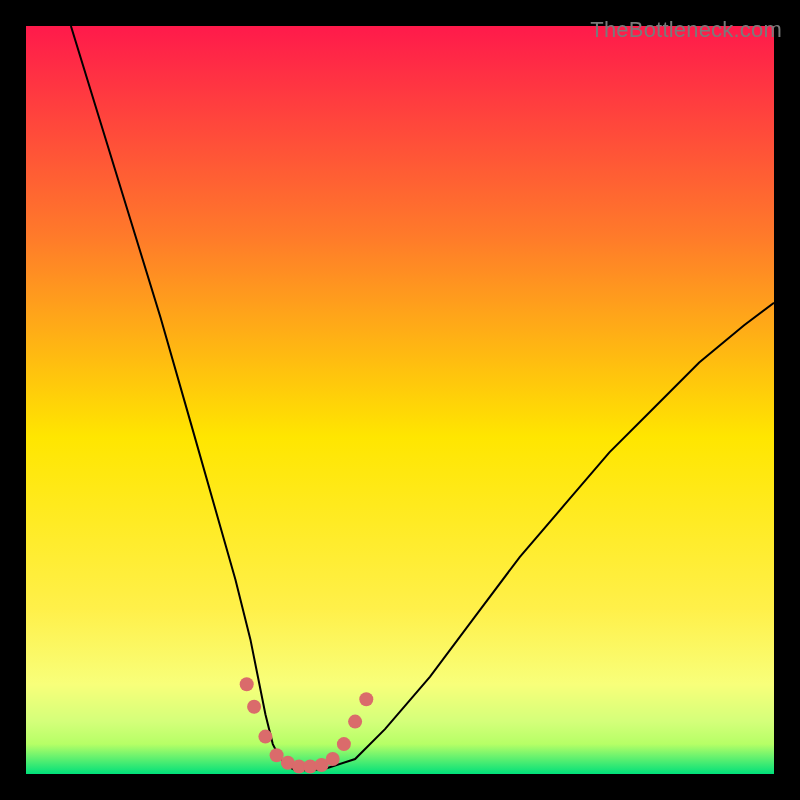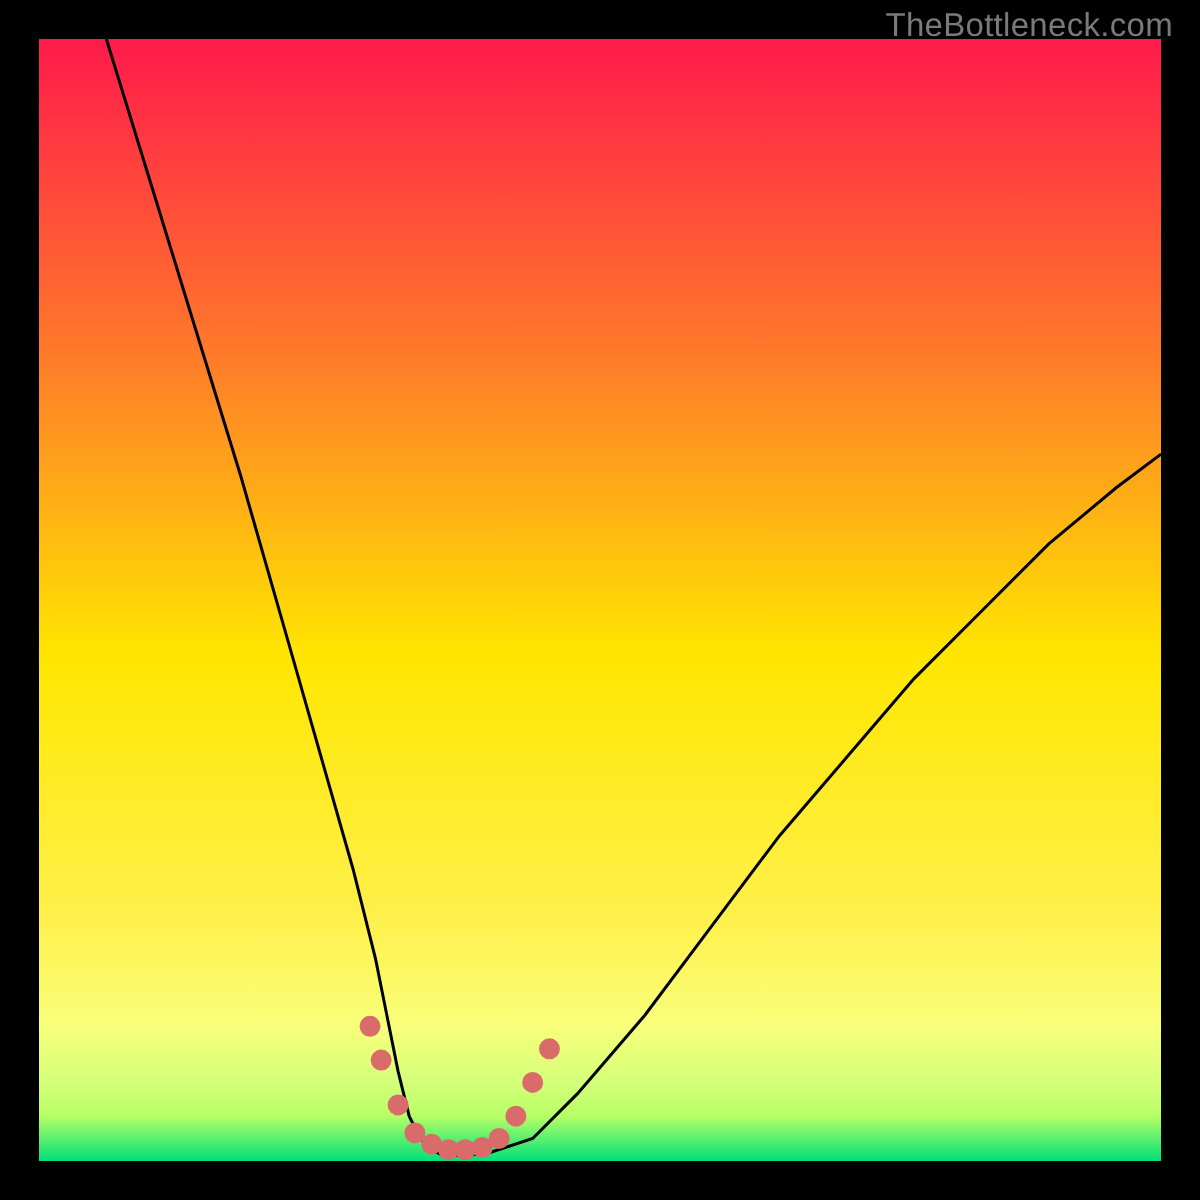--- a/index.html
+++ b/index.html
@@ -12,21 +12,21 @@
     overflow: hidden;
   }
   .frame {
     position: relative;
     width: 800px;
     height: 800px;
     background: #000;
   }
   .watermark {
     position: absolute;
-    top: 4px;
+    top: 17px;
     right: 18px;
     color: #7a7a7a;
     font-size: 22px;
     font-weight: 400;
     letter-spacing: 0.2px;
     z-index: 10;
   }
   .plot-area {
     position: absolute;
     left: 26px;

